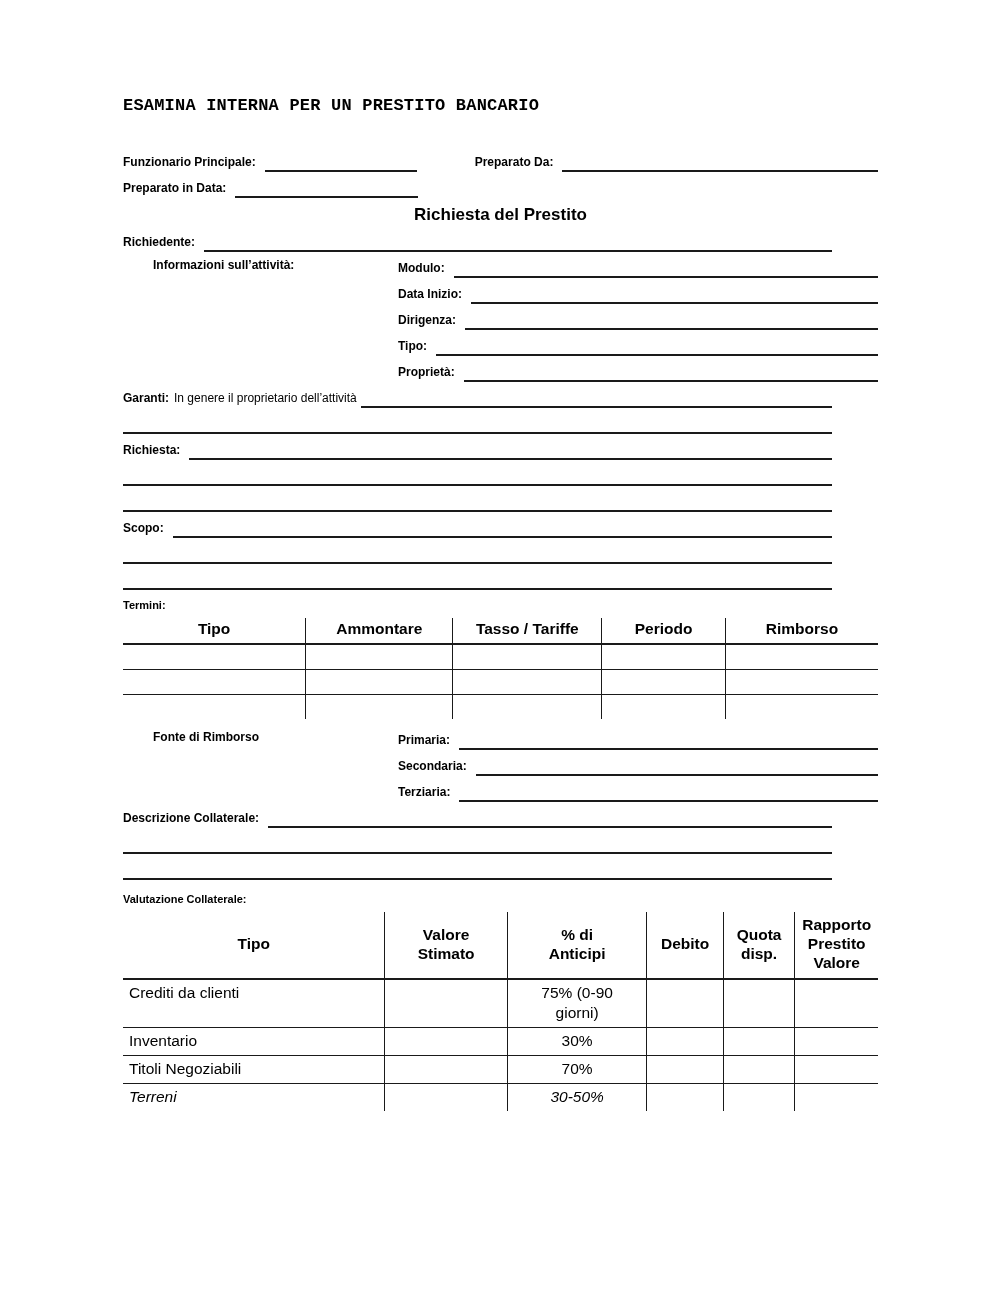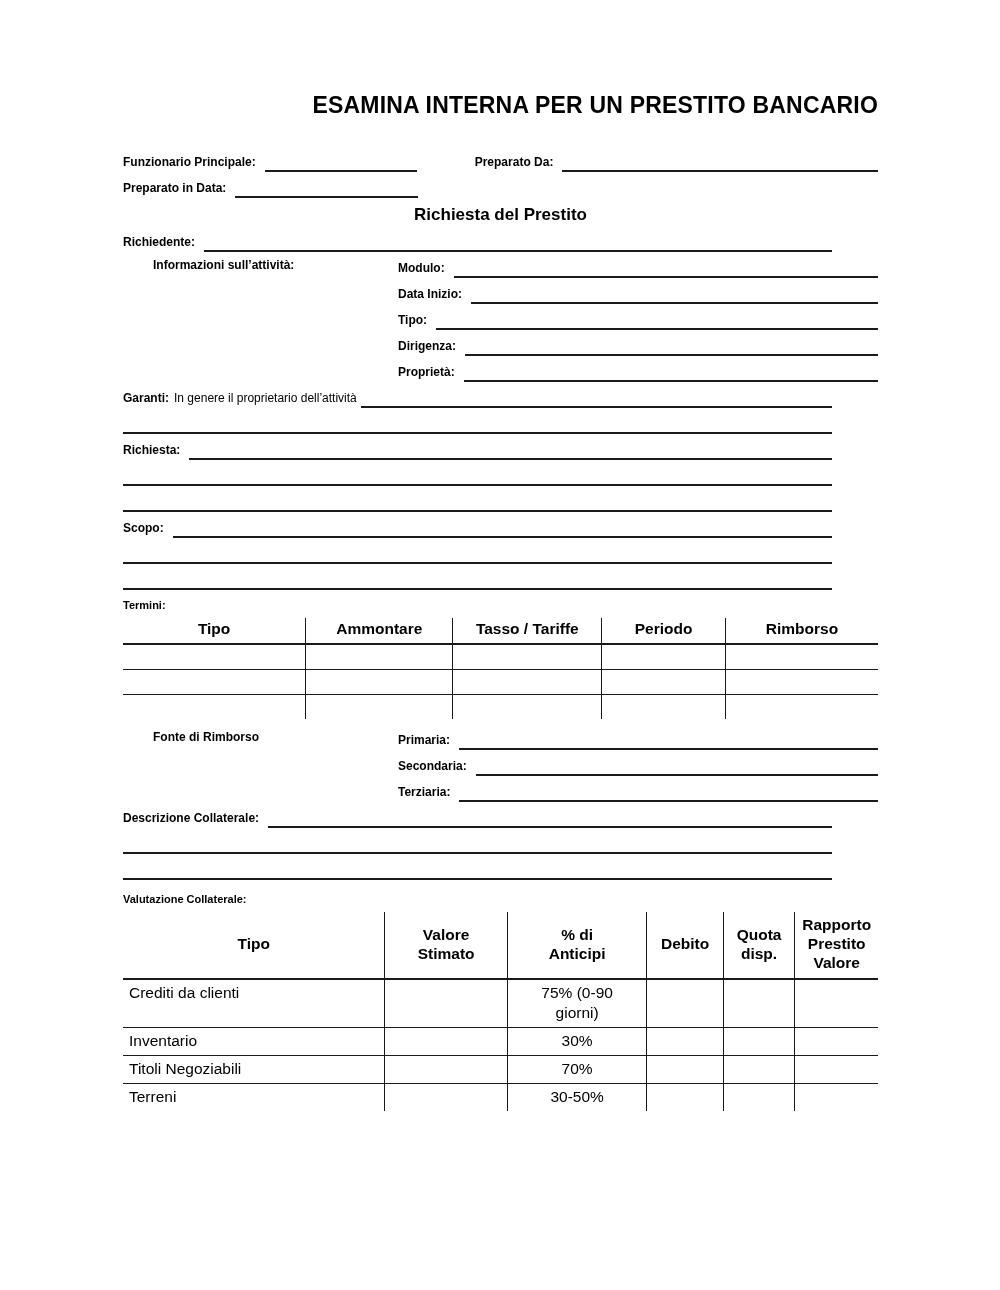--- a/index.html
+++ b/index.html
@@ -8,23 +8,23 @@
     width: 1000px; height: 1290px;
     font-family: "Liberation Sans", "DejaVu Sans", sans-serif;
     color: #000000;
     overflow: hidden;
   }
   .page {
     width: 1000px; height: 1290px;
     padding: 92px 122px 0 123px;
   }
   .title {
-    font-size: 23px; font-weight: bold; text-align: right;
+    font-size: 17px; font-weight: bold; text-align: left;
     letter-spacing: 0.2px;
-    margin-bottom: 27px; line-height: 27px;
+    margin-bottom: 27px; line-height: 27px; font-family: Liberation Mono, monospace;
   }
   .frow { display: flex; align-items: flex-end; height: 26px; }
   .lbl { font-size: 12px; font-weight: bold; white-space: nowrap; line-height: 20px; text-align: right; }
   .plain { font-weight: normal; }
   .blank { border-bottom: 2px solid #1a1a1a; margin-left: 9px; }
   .grow { flex: 1 1 auto; }
   .short { margin-right: 46px; }
   .rule { height: 26px; border-bottom: 2px solid #1a1a1a; }
   .subheading {
     font-size: 17px; font-weight: bold; text-align: center;
@@ -61,21 +61,21 @@
   .valutazione th + th, .valutazione td + td { border-left: 1.5px solid #1a1a1a; }
   .valutazione td {
     vertical-align: top; line-height: 20px;
     padding: 3px 6px 4px 6px;
     border-bottom: 1.5px solid #1a1a1a;
     height: 26px;
   }
   .valutazione td.center { text-align: center; white-space: pre-line; padding-left: 2px; padding-right: 2px; }
   .valutazione td.tipo-cell { white-space: pre-line; margin-top: 41px; }
   .valutazione tr.bottom-align td { vertical-align: bottom; }
-  .valutazione tbody tr:last-child td { border-bottom: none; }
+  .valutazione tbody tr:last-child td { border-bottom: none; font-style: italic; }
 </style>
 </head>
 <body>
 
 <div class="page">
 
   <h1 class="title">ESAMINA INTERNA PER UN PRESTITO BANCARIO</h1>
 
   <div class="frow">
     <span class="lbl">Funzionario Principale:</span>
@@ -102,25 +102,25 @@
     <div class="right">
       <div class="frow">
         <span class="lbl">Modulo:</span>
         <span class="blank grow"></span>
       </div>
       <div class="frow">
         <span class="lbl">Data Inizio:</span>
         <span class="blank grow"></span>
       </div>
       <div class="frow">
+        <span class="lbl">Dirigenza:</span>
+        <span class="blank grow"></span>
+      </div>
+      <div class="frow">
         <span class="lbl">Tipo:</span>
-        <span class="blank grow"></span>
-      </div>
-      <div class="frow">
-        <span class="lbl">Dirigenza:</span>
         <span class="blank grow"></span>
       </div>
       <div class="frow">
         <span class="lbl">Proprietà:</span>
         <span class="blank grow"></span>
       </div>
     </div>
   </div>
 
   <div class="frow short">

